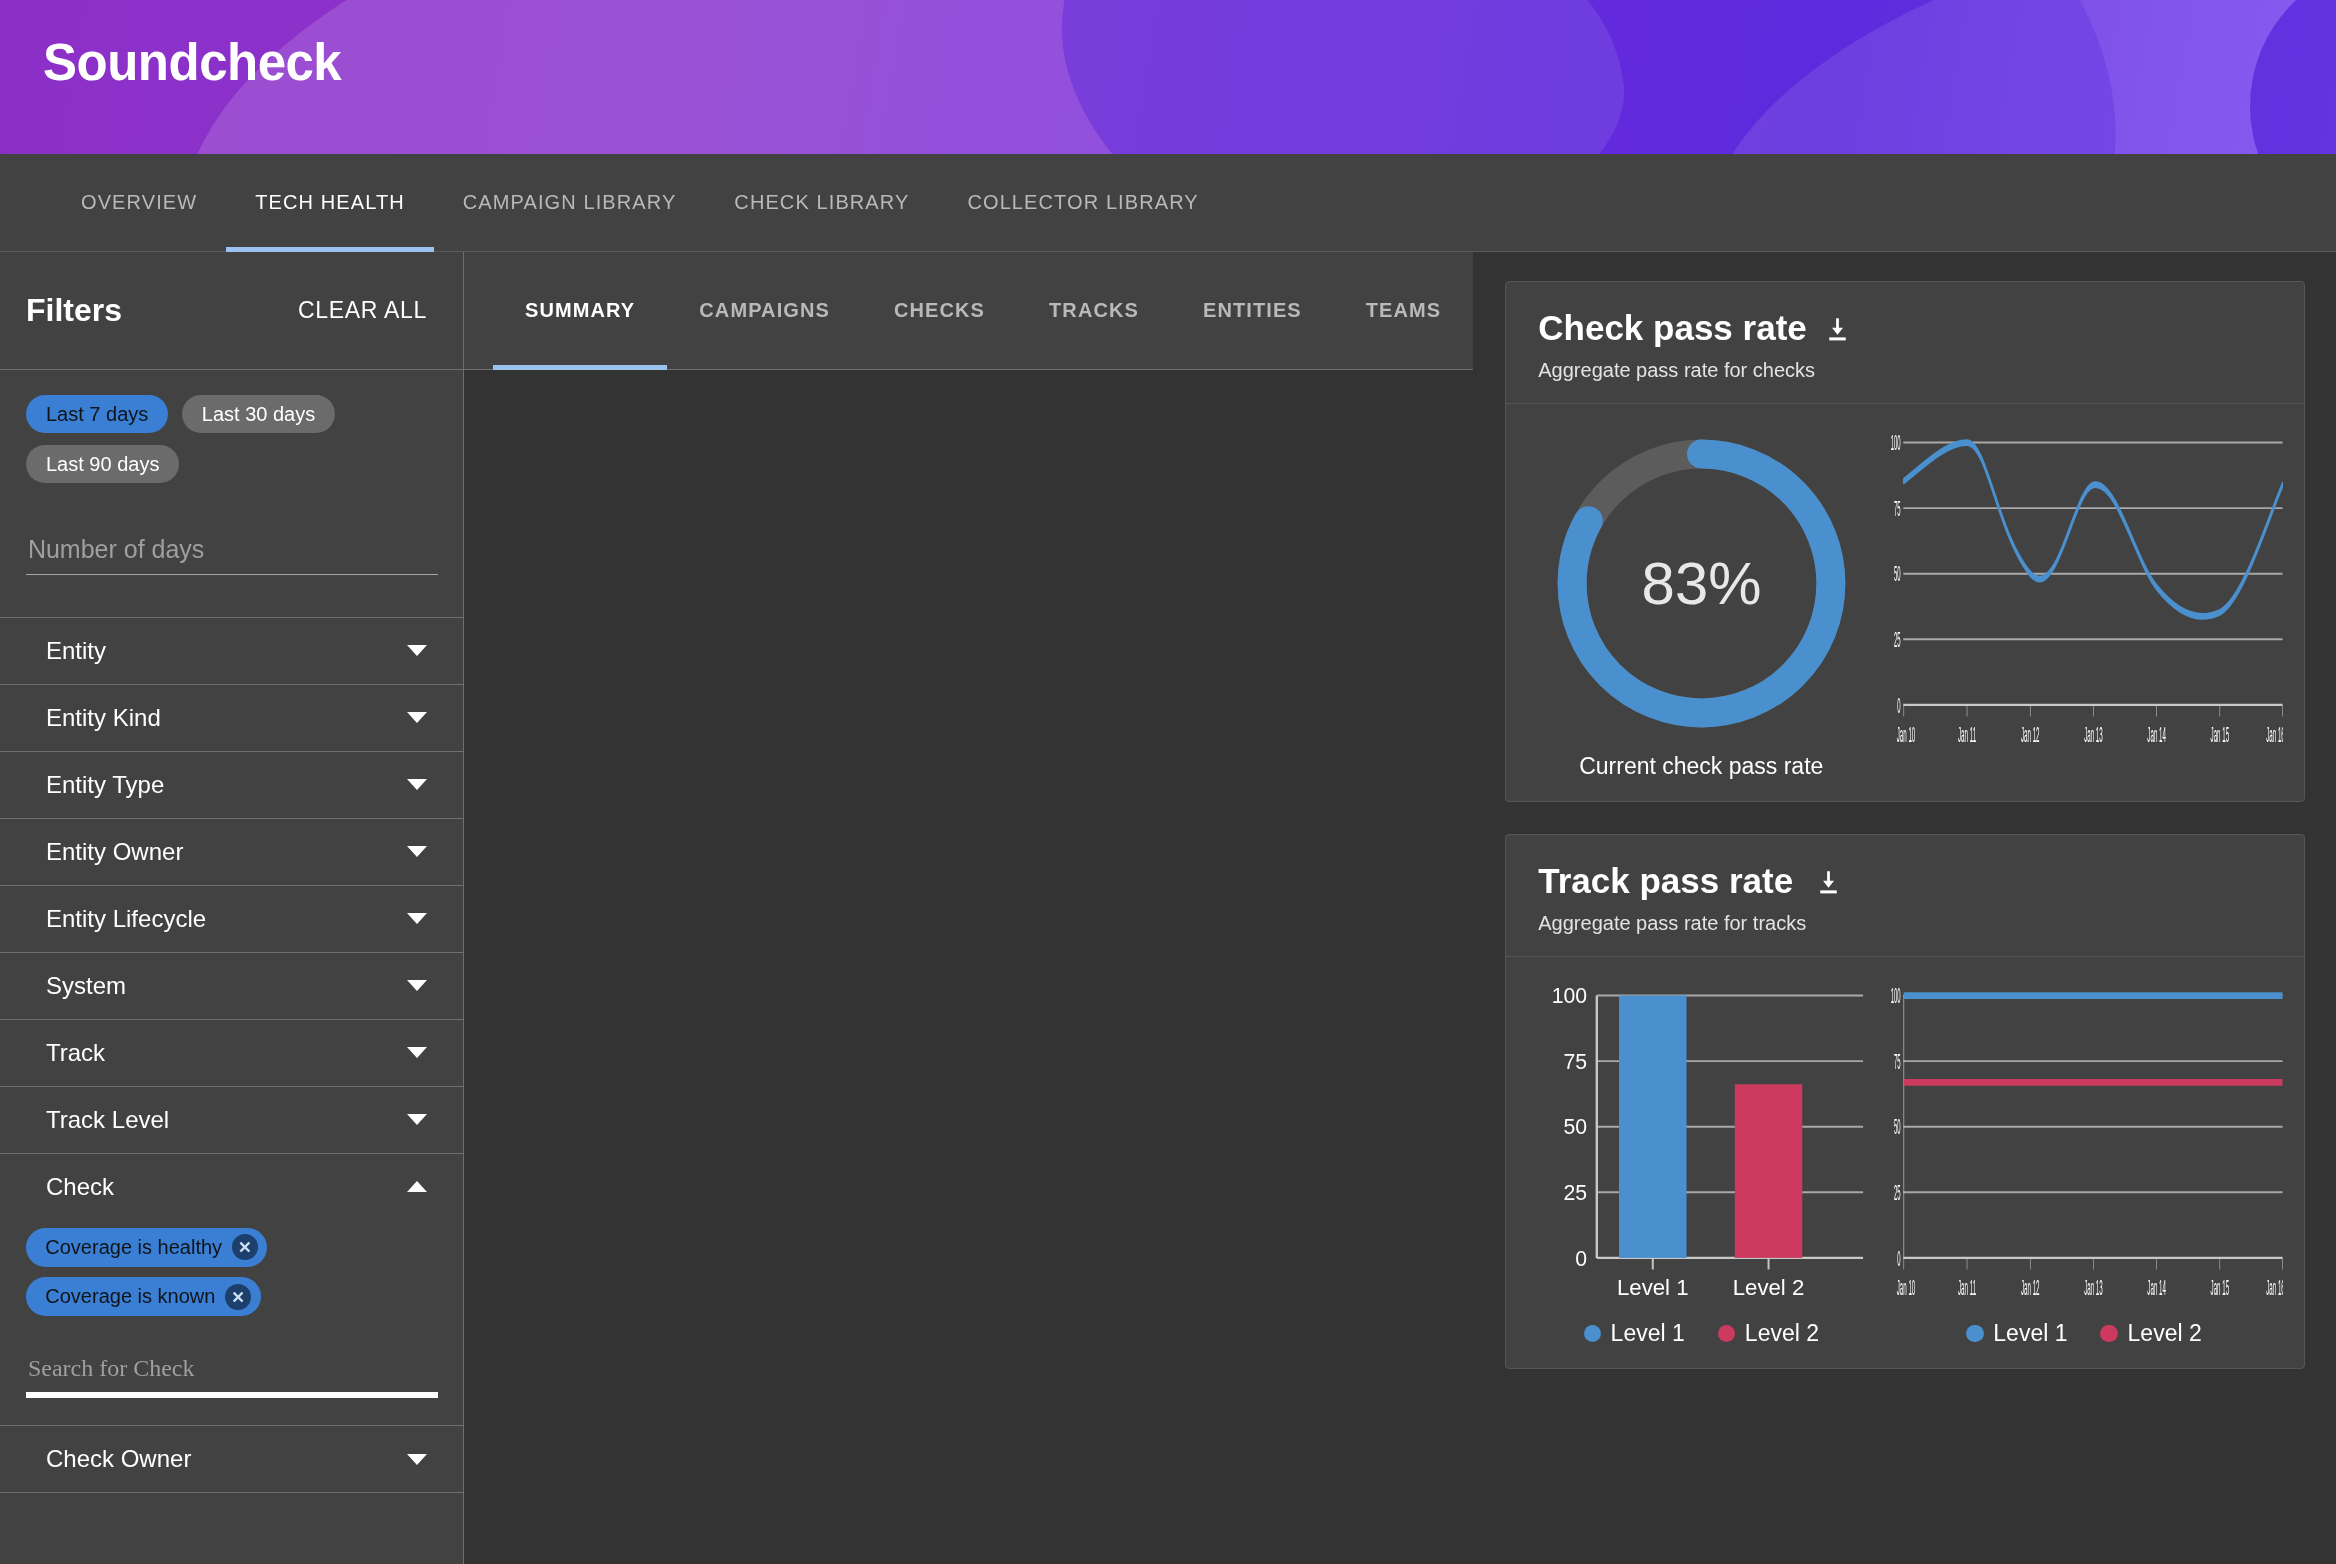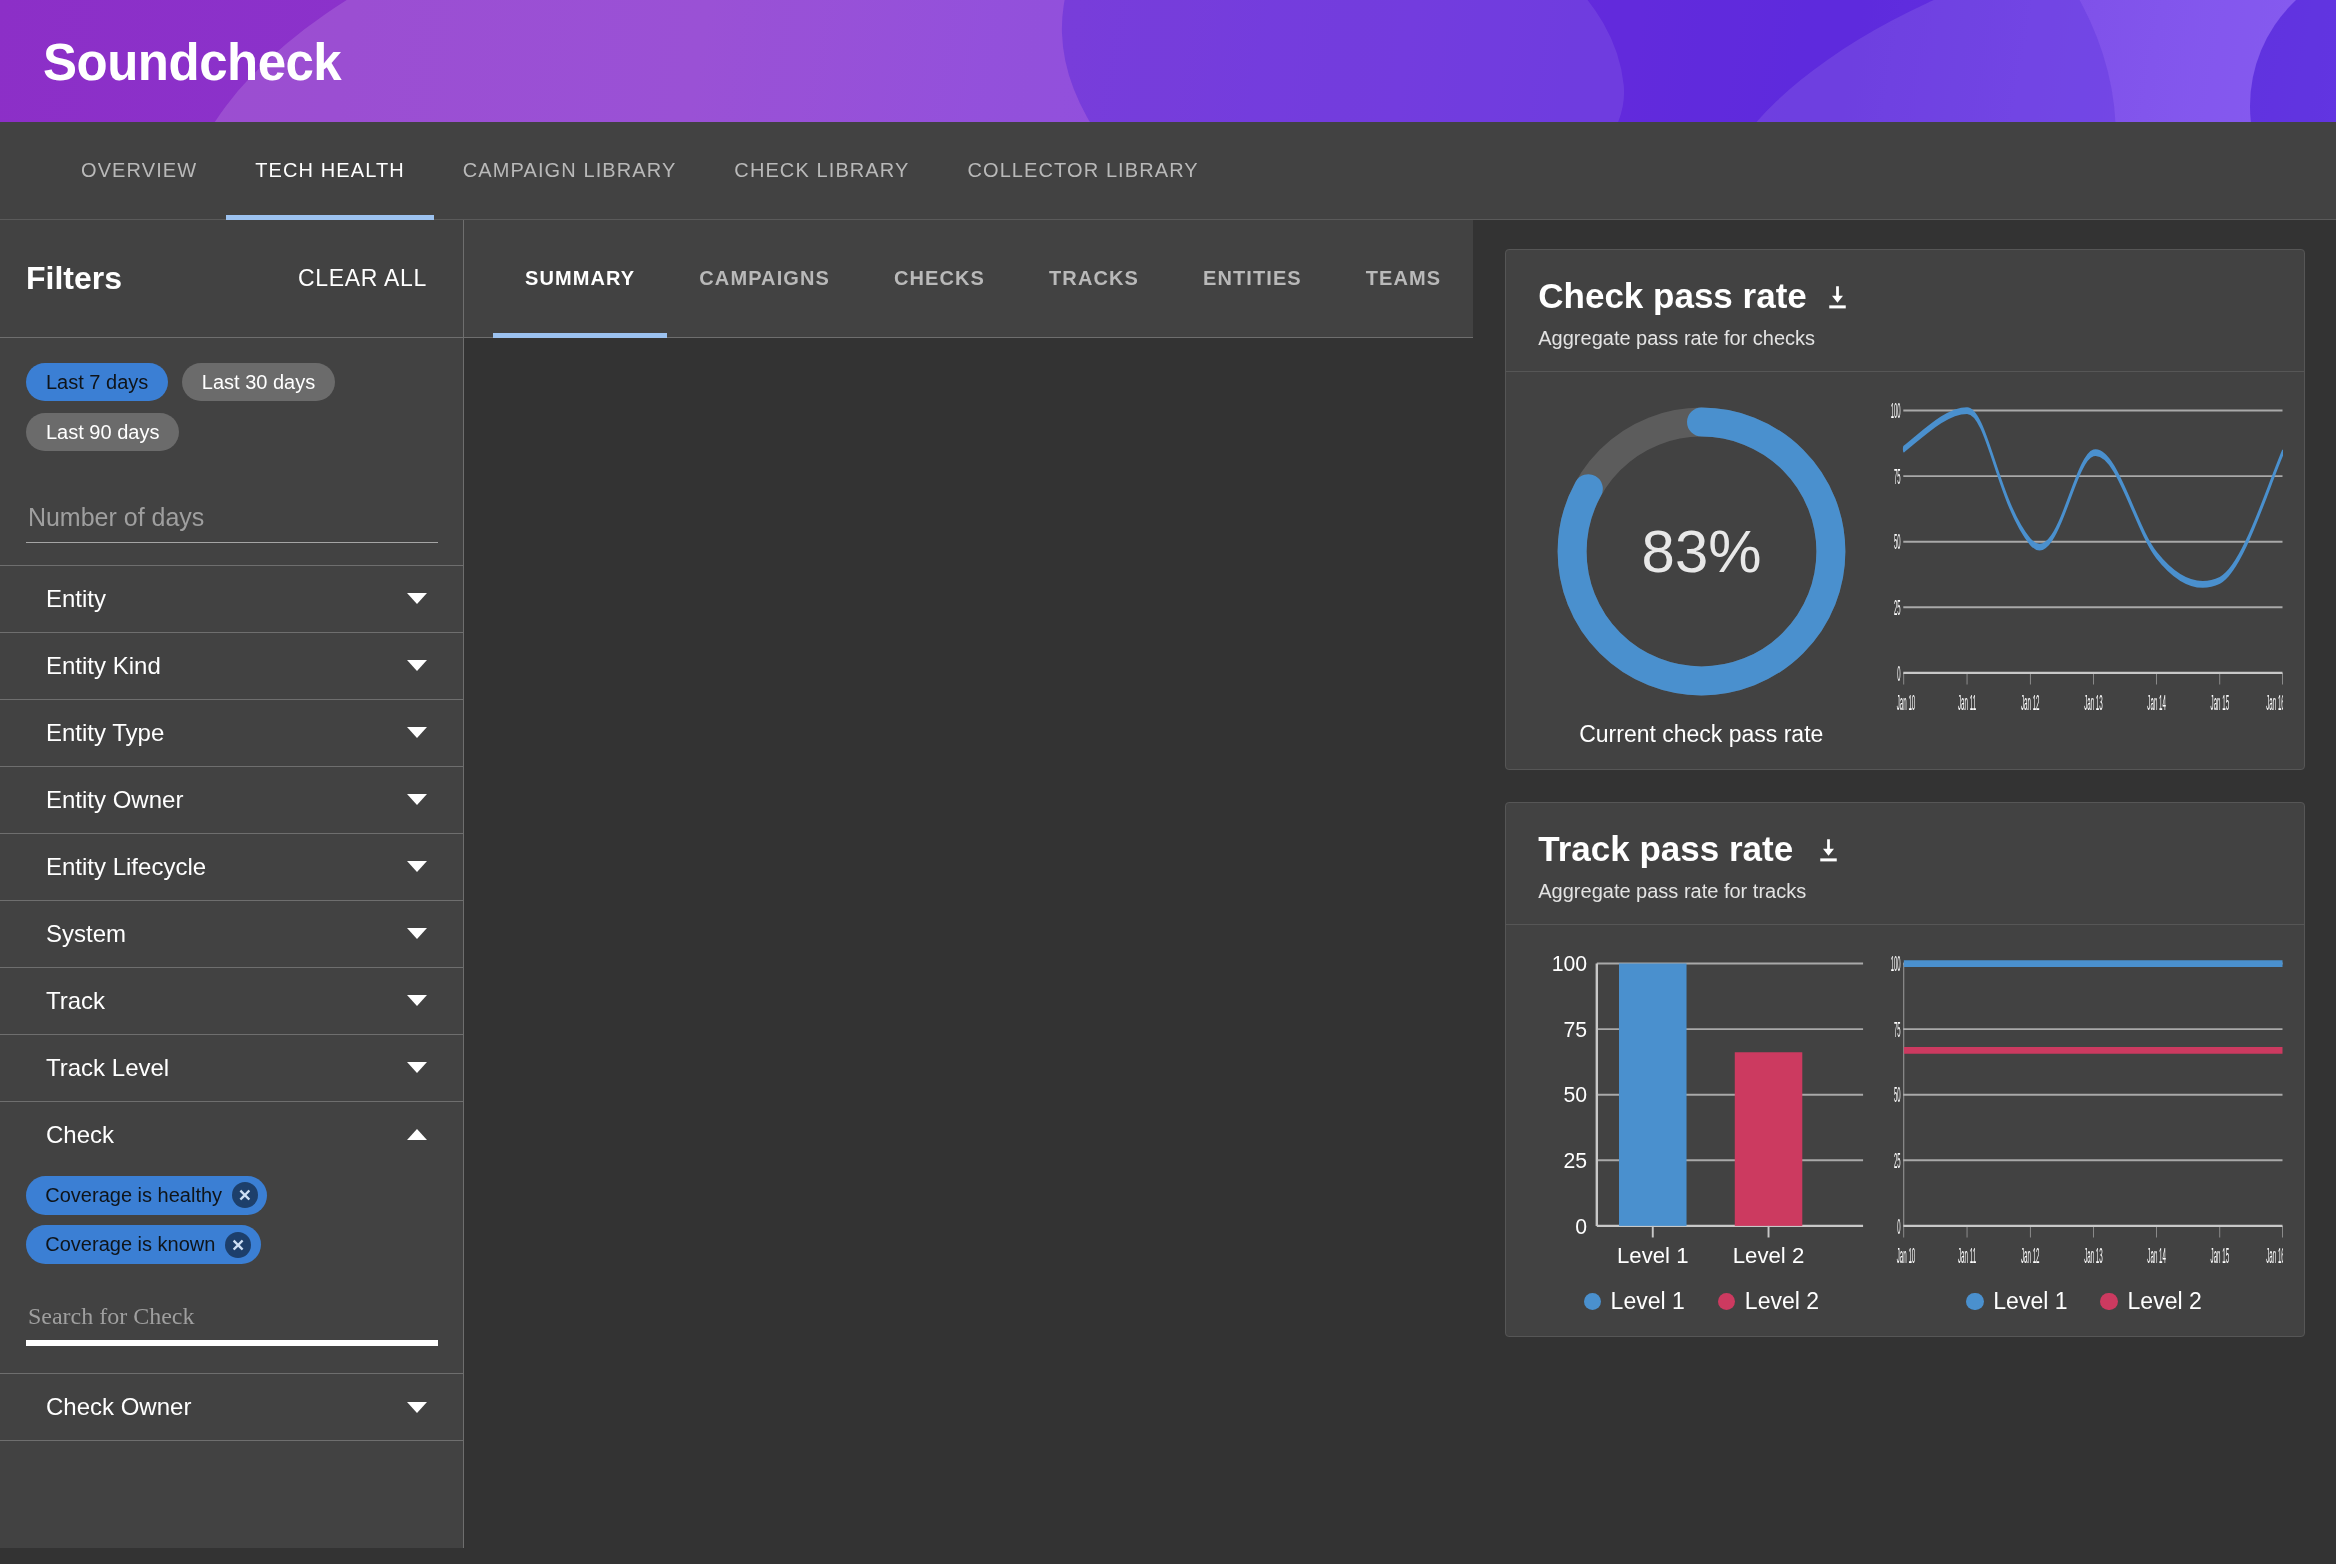--- a/index.html
+++ b/index.html
@@ -6,21 +6,21 @@
   html, body {
     width: 2337px; height: 1564px;
     background: #3b3b3b;
     font-family: "Liberation Sans", sans-serif;
     overflow: hidden;
   }
   #app { position: relative; width: 2337px; height: 1564px; background: #333333; }
 
   
   .banner {
-    position: relative; height: 122px; width: 100%;
+    position: relative; height: 154px; width: 100%;
     overflow: hidden;
     background: linear-gradient(100deg, #8c2fc7 0%, #8a35cf 30%, #7733de 60%, #6a33e0 78%, #7a4bf0 100%);
   }
   .banner .blob1 {
     position: absolute; left: 174px; top: -164px;
     width: 1448px; height: 541px;
     background: rgba(255,255,255,0.14);
     border-radius: 50% 50% 45% 55% / 60% 60% 40% 40%;
     transform: rotate(-6deg);
   }
@@ -75,21 +75,21 @@
     width: 464px; background: #424242; border-right: 1px solid #6e6e6e;
     display: flex; flex-direction: column;
   }
   .filters-head {
     height: 118px; display: flex; align-items: center; justify-content: space-between;
     padding: 0 36px 0 26px; border-bottom: 1px solid #6e6e6e;
   }
   .filters-title { font-size: 32px; color: #fff; font-weight: bold; }
   .clear-all { font-size: 23px; color: #fff; letter-spacing: 0.7px; cursor: pointer; }
 
-  .range-block { padding: 25px 26px 22px 26px; border-bottom: 1px solid #6e6e6e; }
+  .range-block { padding: 25px 26px 42px 26px; border-bottom: 1px solid #6e6e6e; }
   .chips { display: flex; flex-wrap: wrap; gap: 11.6px 13.5px; }
   .chip {
     border-radius: 39px; padding: 7.7px 20px; font-size: 20px;
     background: #6b6b6b; color: #fff; cursor: pointer; white-space: nowrap;
   }
   .chip.selected { background: #3b7fd4; color: #0f1419; }
   .days-input {
     margin-top: 48px; width: 412px; border: none; border-bottom: 1px solid #a5a5a5;
     background: transparent; color: #fde047; font-size: 25px; padding: 3.9px 1.9px 9.7px 1.9px;
     font-family: "Liberation Sans", sans-serif; outline: none;

